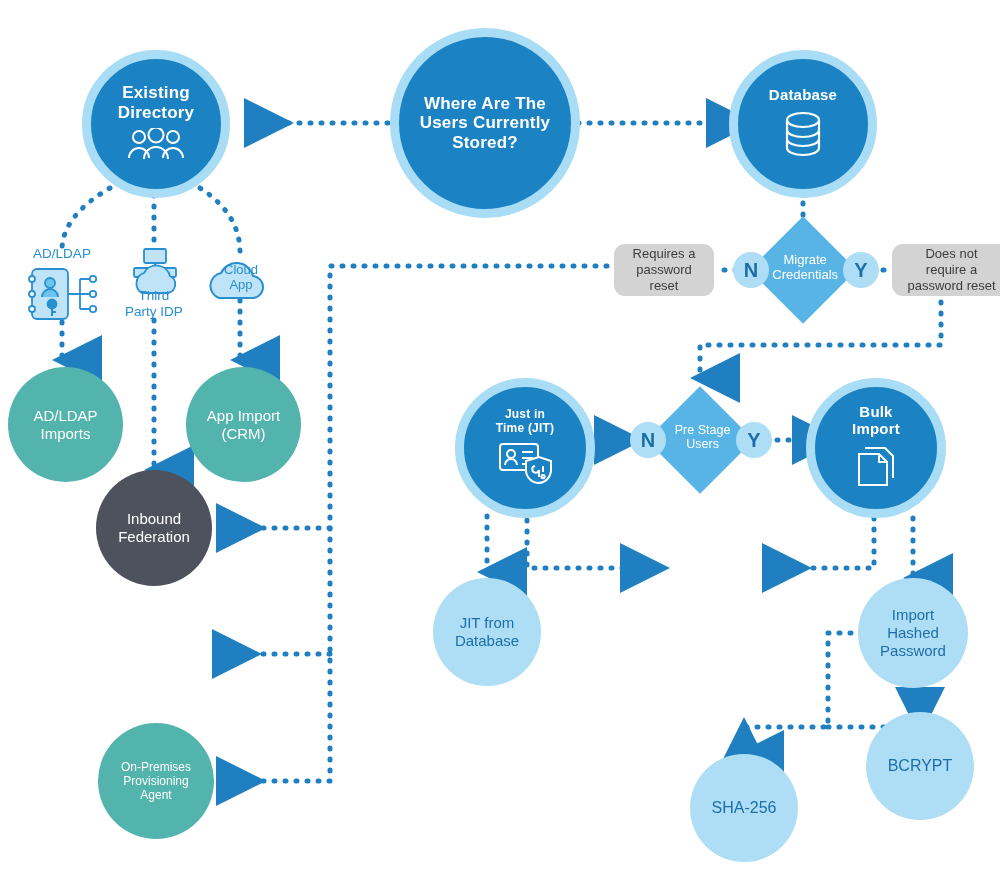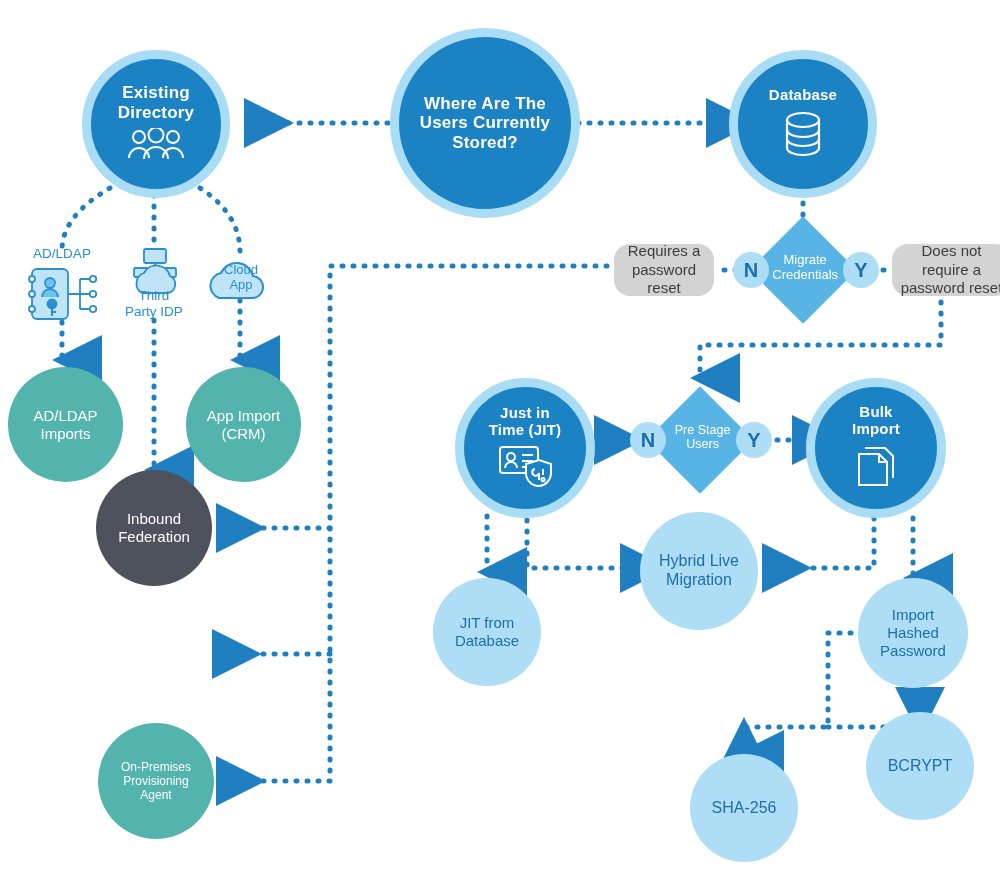--- a/index.html
+++ b/index.html
@@ -23,22 +23,22 @@
   .teal .lbl,.green .lbl,.grey .lbl,.lightblue .lbl{line-height:1.18;font-weight:normal;}
 
   .diamond{position:absolute;background:#58b4e4;transform:rotate(45deg);box-sizing:border-box;}
   .diamond .dtxt{transform:rotate(-45deg);width:150px;position:absolute;left:50%;top:50%;
       margin-left:-75px;margin-top:-18px;text-align:center;color:#ffffff;
       font-size:13px;line-height:1.15;}
 
   .yn{position:absolute;border-radius:50%;background:#aedef5;color:#1d6ea8;
       display:flex;align-items:center;justify-content:center;font-size:20px;font-weight:bold;}
 
-  .tagbox{position:absolute;background:#d3d3d3;border-radius:16px;color:#3c3c3c;
-      font-size:15px;line-height:1.25;display:flex;align-items:center;
+  .tagbox{position:absolute;background:#d3d3d3;border-radius:11px;color:#3c3c3c;
+      font-size:13px;line-height:1.25;display:flex;align-items:center;
       justify-content:center;text-align:center;box-sizing:border-box;padding:6px 7px;}
 
   .smalllabel{position:absolute;color:#2a8fd0;font-size:13.5px;text-align:center;line-height:1.15;}
 
   .iconwrap{position:absolute;}
 </style>
 </head>
 <body>
 
 <div id="stage">
@@ -237,21 +237,21 @@
   </div>
 
   <div class="tagbox" style="left:892px;top:244px;width:119px;height:52px;">
     <div>
       <span>Does not</span><br>
       <span>require a</span><br>
       <span>password reset</span>
     </div>
   </div>
 
-  <div class="node hero" style="left:455px;top:378px;width:140px;height:140px;font-size:15px;">
+  <div class="node hero" style="left:455px;top:378px;width:140px;height:140px;font-size:12px;">
     <div class="lbl">
       <span>Just in</span><br>
       <span>Time (JIT)</span>
     </div>
     <div class="ico">
       <svg width="56" height="44" viewBox="0 0 56 44">
         <g fill="none" stroke="#ffffff" stroke-width="2">
           <rect x="3" y="3" width="38" height="26" rx="3"></rect>
           <circle cx="14" cy="13" r="4"></circle>
           <path d="M8,24 a6,6 0 0 1 12,0"></path>
@@ -288,26 +288,20 @@
     </div>
   </div>
 
   <div class="node lightblue" style="left:433px;top:578px;width:108px;height:108px;font-size:15px;">
     <div class="lbl">
       <span>JIT from</span><br>
       <span>Database</span>
     </div>
   </div>
 
-  <div class="node lightblue" style="left:640px;top:512px;width:118px;height:118px;font-size:16px;">
-    <div class="lbl">
-      <span>Hybrid Live</span><br>
-      <span>Migration</span>
-    </div>
-  </div>
 
   <div class="node lightblue" style="left:858px;top:578px;width:110px;height:110px;font-size:15px;">
     <div class="lbl">
       <span>Import</span><br>
       <span>Hashed</span><br>
       <span>Password</span>
     </div>
   </div>
 
   <div class="node lightblue" style="left:690px;top:754px;width:108px;height:108px;font-size:16px;">

